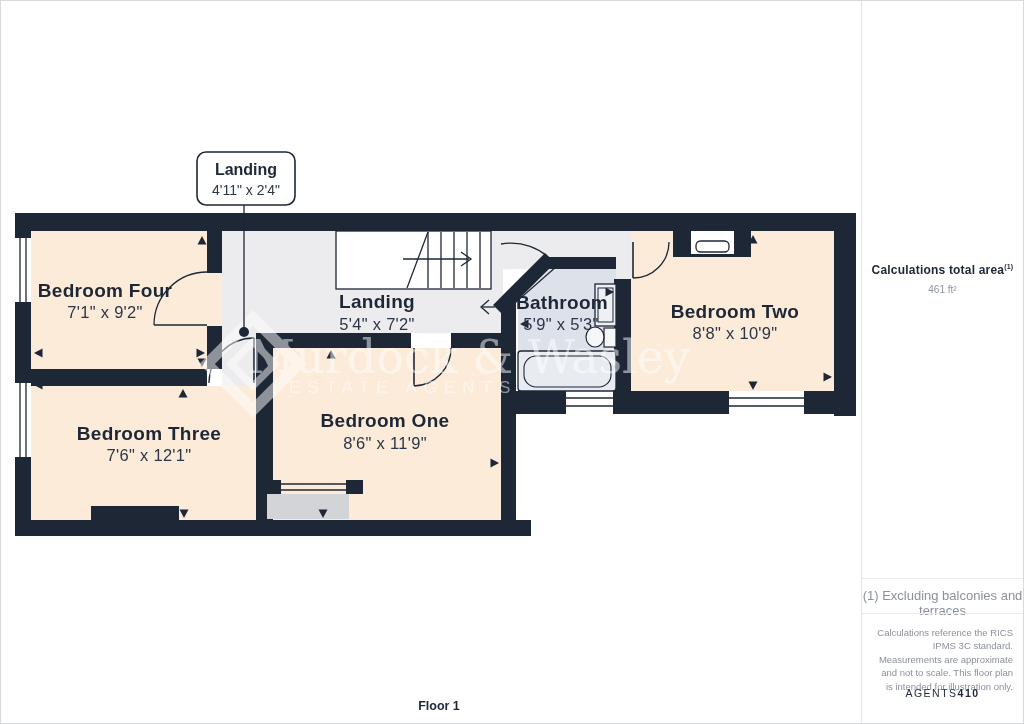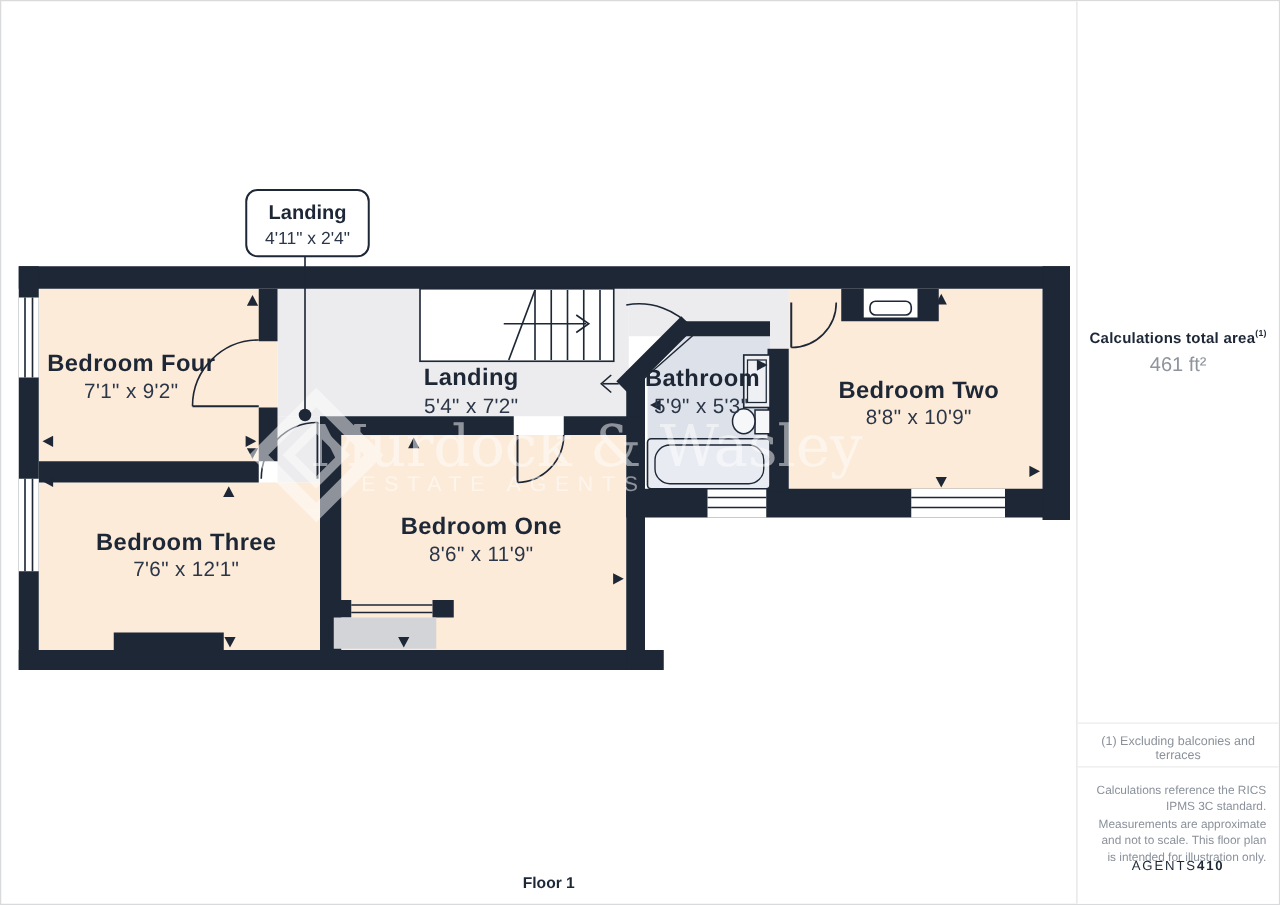--- a/index.html
+++ b/index.html
@@ -21,23 +21,23 @@
   .thin{stroke:#1d2736;stroke-width:1.3;fill:none;}
   .marker{fill:#1d2736;}
 
   .sidebar{
     position:absolute;right:0;top:0;width:161px;height:724px;background:#ffffff;
     border-left:1px solid #e4e4e6;
   }
   .area-block{position:absolute;top:262px;left:0;width:100%;text-align:center;}
   .area-title{font-size:12px;font-weight:700;color:#1d2736;letter-spacing:.2px;}
   .area-title sup{font-size:7px;font-weight:700;}
-  .area-value{margin-top:7px;font-size:16px;color:#8f949c;}
+  .area-value{margin-top:7px;font-size:10px;color:#8f949c;}
   .sb-divider{position:absolute;left:0;width:100%;height:1px;background:#ebebed;}
-  .footnote{position:absolute;top:587px;left:0;width:100%;text-align:center;font-size:10px;color:#8b919b;}
+  .footnote{position:absolute;top:587px;left:0;width:100%;text-align:center;font-size:13px;color:#8b919b;}
   .disclaimer{position:absolute;top:625px;left:0;width:100%;box-sizing:border-box;padding:0 10px;text-align:right;font-size:9.5px;line-height:1.42;color:#8b919b;}
   .brand{position:absolute;top:686px;left:0;width:100%;text-align:center;font-size:10.5px;color:#1d2736;letter-spacing:1.5px;}
   .brand b{font-weight:700;}
 </style>
 </head>
 <body>
 
 <div class="page">
 
   <div class="plan-area">

